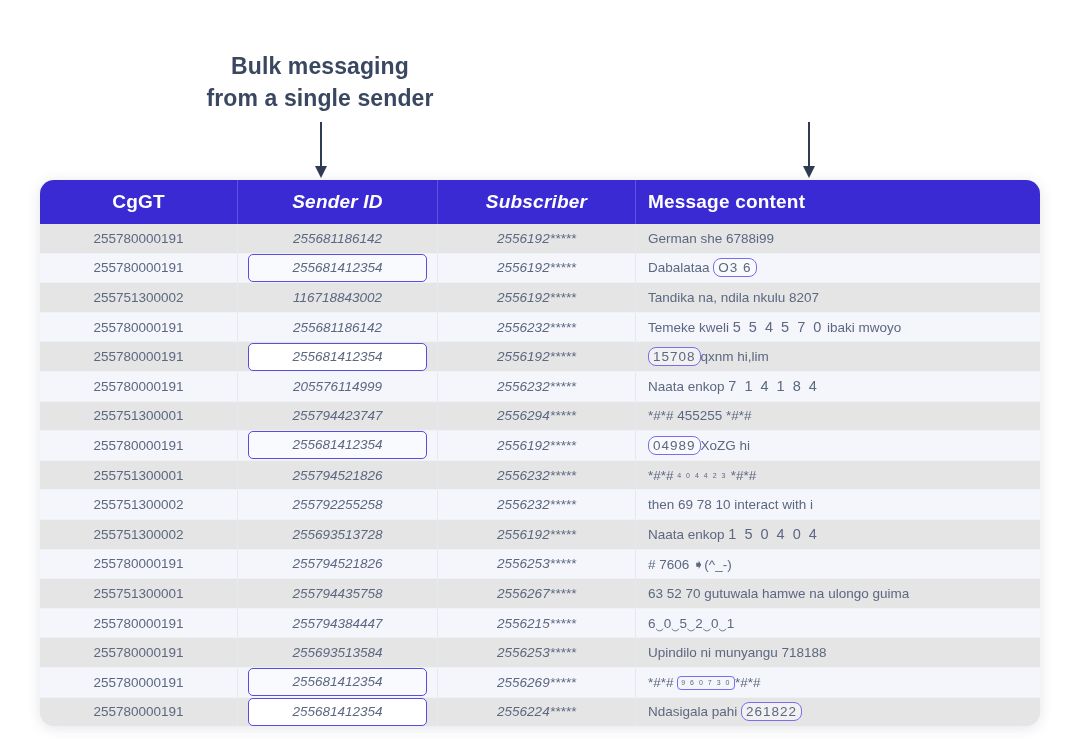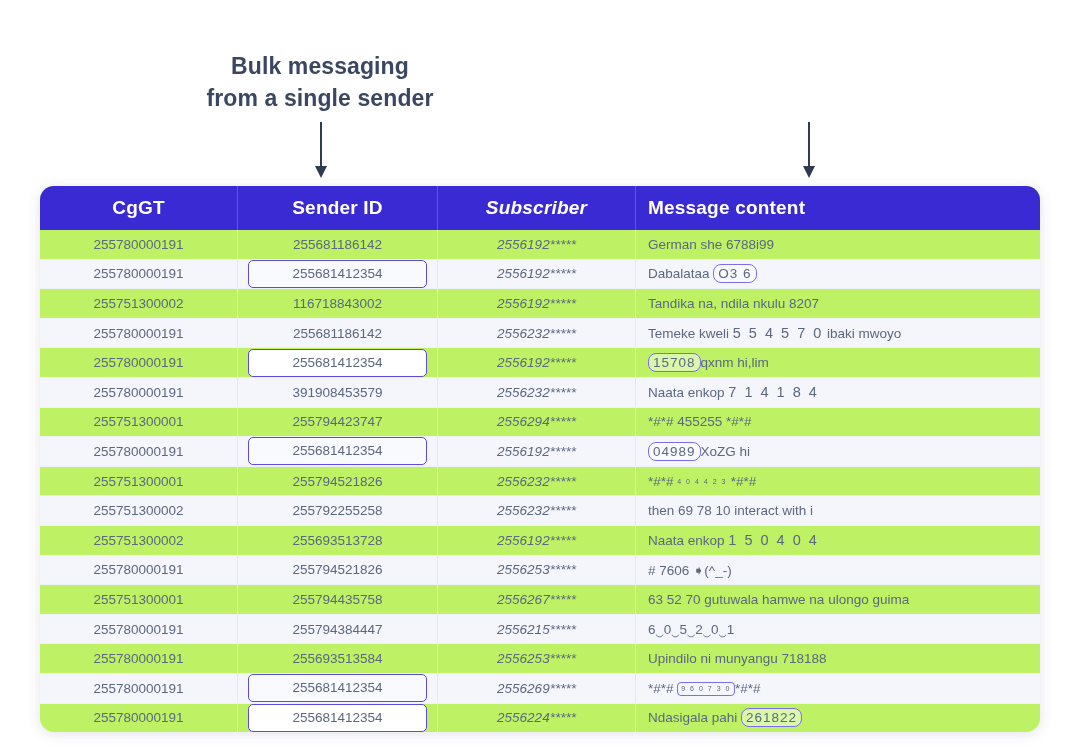--- a/index.html
+++ b/index.html
@@ -50,24 +50,24 @@
     border-right: 6px solid transparent;
     border-top: 12px solid #2f3b52;
   }
   .arrow-bulk { left: 320px; top: 122px; height: 45px; }
   .arrow-code { left: 808px; top: 122px; height: 45px; }
 
   
   .card {
     position: absolute;
     left: 40px;
-    top: 186px;
+    top: 180px;
     width: 1000px;
     border-radius: 14px;
-    background: #bef264;
+    background: #e5e5e5;
     box-shadow: 0 2px 14px rgba(40, 50, 90, 0.13);
     overflow: hidden;
   }
   table.grid {
     border-collapse: collapse;
     width: 1000px;
     table-layout: fixed;
   }
   table.grid th {
     background: #3a2ad4;
@@ -91,21 +91,21 @@
     padding: 0 6px;
     text-align: center;
     white-space: nowrap;
     overflow: hidden;
   }
   table.grid td:last-child { border-right: none; }
   table.grid tr:last-child td { border-bottom: none; }
   tr.alt td { background: #f4f6fb; }
 
   .c-cgt      { width: 185px; }
-  .c-sender   { width: 187px; }
+  .c-sender   { width: 187px; font-style: italic; }
   .c-sub      { width: 185px; font-style: italic; }
   .c-msg      { width: 443px; text-align: left !important; padding-left: 12px !important; }
 
   .msg { display: inline-block; }
   .msg .sp { letter-spacing: 2px; font-size: 14.5px; }
 
   
   .hl-sender {
     display: block;
     margin: -1px 4px;
@@ -202,21 +202,21 @@
         <tr>
           <td class="c-cgt">255780000191</td>
           <td class="c-sender">
             <span class="hl-sender">255681412354</span>
           </td>
           <td class="c-sub">2556192*****</td>
           <td class="c-msg"><span class="msg"><span class="code-box">15708</span>qxnm hi,lim</span></td>
         </tr>
         <tr class="alt">
           <td class="c-cgt">255780000191</td>
-          <td class="c-sender">391908453579</td>
+          <td class="c-sender">205576114999</td>
           <td class="c-sub">2556232*****</td>
           <td class="c-msg"><span class="msg">Naata enkop <span class="sp">7 1  4 1  8 4</span></span></td>
         </tr>
         <tr>
           <td class="c-cgt">255751300001</td>
           <td class="c-sender">255794423747</td>
           <td class="c-sub">2556294*****</td>
           <td class="c-msg"><span class="msg">*#*# 455255 *#*#</span></td>
         </tr>
         <tr class="alt">

